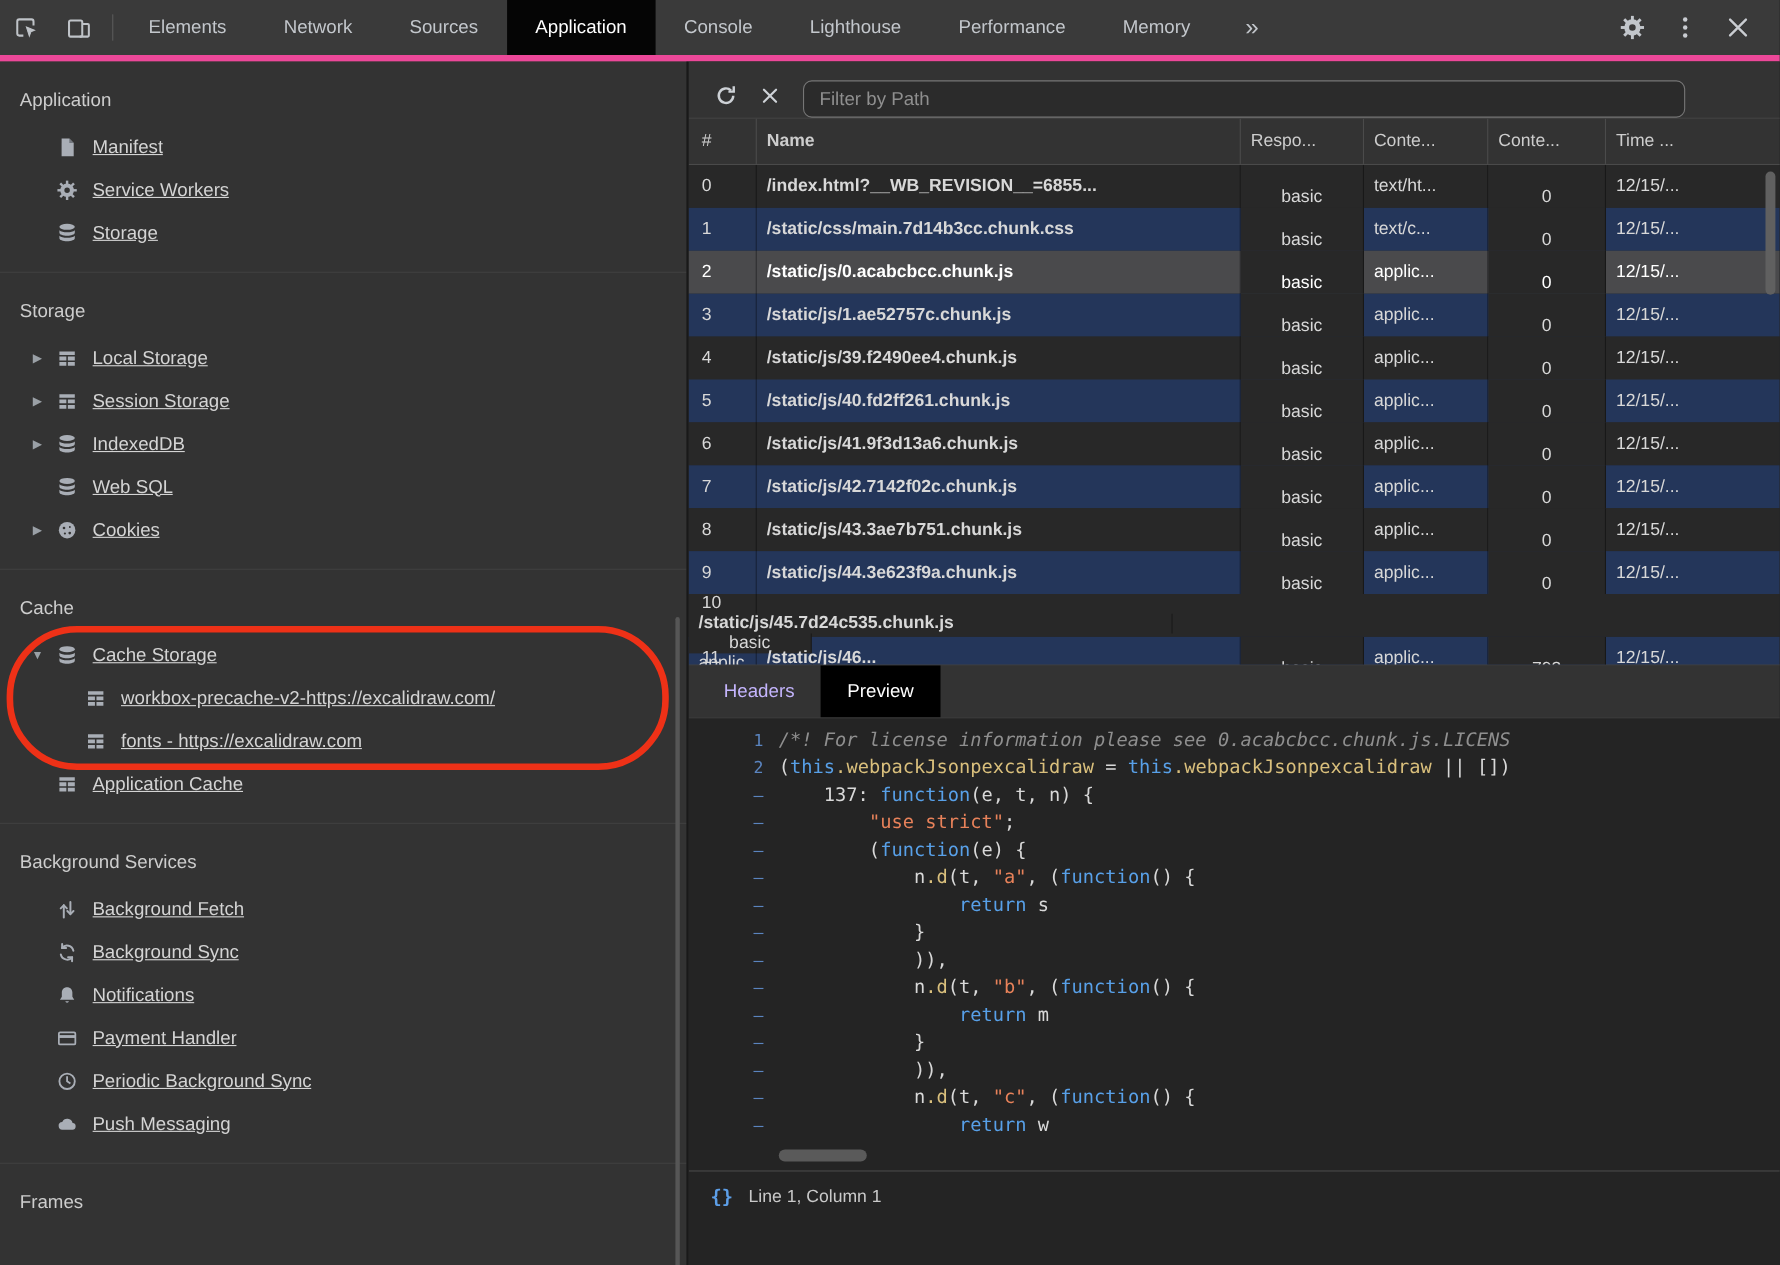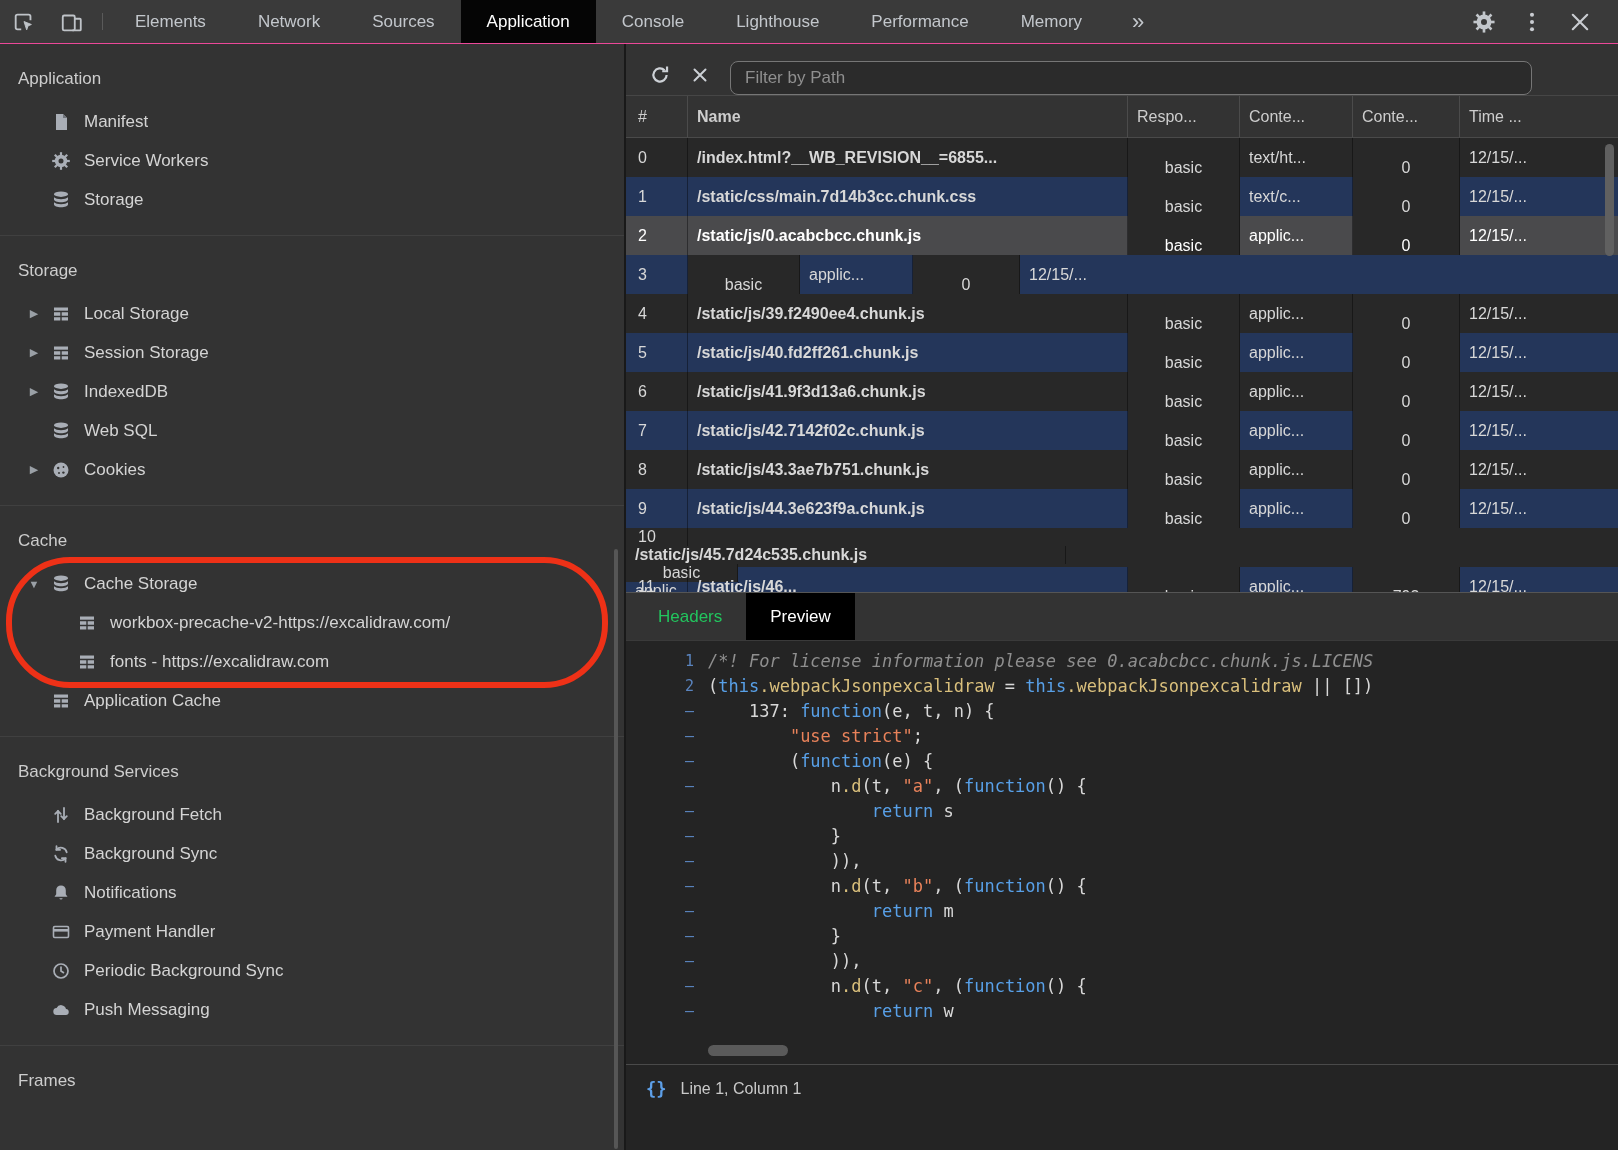--- a/index.html
+++ b/index.html
@@ -2,21 +2,21 @@
 <html><head>
 <meta charset="utf-8">
 <style>
   * { margin:0; padding:0; box-sizing:border-box; }
   html,body { background:#242424; }
   body { width:1618px; height:1150px; overflow:hidden; font-family:"Liberation Sans", sans-serif; }
 
   .devtools { position:relative; width:1618px; height:1150px; display:flex; flex-direction:column; background:#242424; }
 
   
-  .tabbar { flex:none; height:44px; background:#3a3a3a; display:flex; align-items:stretch; border-bottom:1px solid #ec4899; }
+  .tabbar { flex:none; height:56px; background:#3a3a3a; display:flex; align-items:stretch; border-bottom:6px solid #ec4899; }
   .icon-btn { width:48px; display:flex; align-items:center; justify-content:center; cursor:default; }
   .icon-btn svg { width:24px; height:24px; }
   .vsep { width:1px; background:#5a5a5a; margin:13px 6px; }
   .tabs { display:flex; align-items:stretch; }
   .tab { padding:0 26px; display:flex; align-items:center; font-size:17px; color:#c3c7cc; white-space:nowrap; cursor:default; }
   .tab.selected { background:#050505; color:#ffffff; }
   .chevron { display:flex; align-items:center; padding:0 14px; font-size:22px; color:#c3c7cc; margin-left:10px; }
   .bar-spacer { flex:1; }
   .closex { margin-right:14px; }
 
@@ -25,21 +25,21 @@
 
   
   .sidebar { width:626px; flex:none; background:#333333; border-right:2px solid #191919; position:relative; overflow:hidden; }
   .side-section { border-top:1px solid #404040; padding:12px 0 16px; }
   .side-section:first-child { border-top:none; }
   .side-title { height:46px; line-height:46px; padding:0 18px; font-size:17px; color:#cdcdcd; white-space:nowrap; }
   .tree-row { height:39px; display:flex; align-items:center; font-size:17px; color:#d4d4d4; white-space:nowrap; cursor:default; }
   .tri { width:32px; flex:none; text-align:center; font-size:11px; color:#9aa0a6; }
   .tree-ic { width:22px; height:20px; flex:none; margin-right:12px; display:flex; align-items:center; justify-content:center; }
   .tree-ic svg { width:20px; height:20px; }
-  .tree-label { overflow:hidden; text-overflow:ellipsis; }
+  .tree-label { overflow:hidden; text-overflow:ellipsis;text-decoration:underline; }
   .annotation-oval { position:absolute; left:6px; top:513px; width:602px; height:131px; border:6px solid #ee3117; border-radius:64px; pointer-events:none; }
   .side-scroll { position:absolute; right:6px; top:505px; width:4px; height:600px; background:#565656; border-radius:2px; }
 
   
   .right { flex:1; min-width:0; display:flex; flex-direction:column; background:#282828; }
 
   
   .cache-pane { flex:none; height:548px; display:flex; flex-direction:column; }
   .pane-toolbar { flex:none; height:52px; background:#333333; border-bottom:1px solid #464646; display:flex; align-items:flex-end; padding:0 14px; }
   .tbtn { width:40px; height:40px; flex:none; display:flex; align-items:center; justify-content:center; }
@@ -57,21 +57,21 @@
   .c1 { width:440px; flex:none;font-weight:bold; }
   .c2 { width:112px; flex:none; }
   .c3 { width:113px; flex:none; }
   .c4 { width:107px; flex:none; }
   .c5 { flex:1; border-right:none; }
   .v-thumb { position:absolute; right:4px; top:6px; width:9px; height:112px; background:#606060; border-radius:5px; }
 
   
   .preview-pane { flex:1; min-height:0; display:flex; flex-direction:column; border-top:1px solid #555555; background:#242424; }
   .ptabs { flex:none; height:48px; background:#333333; border-bottom:1px solid #3a3a3a; display:flex; align-items:stretch; padding-left:8px; }
-  .ptab { padding:0 24px; display:flex; align-items:center; font-size:17px; color:#22c55e; cursor:default; }
+  .ptab { padding:0 24px; display:flex; align-items:center; font-size:17px; color:#c4b5fd; cursor:default; }
   .ptab.selected { background:#000000; color:#ffffff; }
   .code-area { flex:1; min-height:0; position:relative; overflow:hidden; padding-top:8px; font-family:"DejaVu Sans Mono", monospace; font-size:17px; line-height:25px; }
   .code-line { display:flex; white-space:pre; }
   .gutter { width:82px; flex:none; text-align:right; padding-right:14px; font-size:15px; }
   .tk-com { font-style:italic; }
   .h-thumb { position:absolute; left:82px; bottom:8px; width:80px; height:11px; background:#5a5a5a; border-radius:6px; }
   .statusbar { flex:none; height:86px; border-top:1px solid #4a4a4a; background:#242424; display:flex; align-items:flex-start; padding:13px 0 0 20px; }
   .braces { font-family:"DejaVu Sans Mono", monospace; font-size:17px; font-weight:bold; margin-right:14px; line-height:22px; }
   .status-text { color:#c9c9c9; font-size:16px; line-height:22px; }
 </style>
@@ -403,20 +403,21 @@
             <div class="dg-row" style="background: rgb(74, 74, 76); color: rgb(255, 255, 255);">
               <div class="td c0">2</div>
               <div class="td c1">/static/js/0.acabcbcc.chunk.js</div>
               <div class="td c2 right">basic</div>
               <div class="td c3">applic...</div>
               <div class="td c4 right">0</div>
               <div class="td c5">12/15/...</div>
             </div>
             <div class="dg-row" style="background: rgb(36, 54, 90);">
               <div class="td c0">3</div>
+              <div class="td c1">/static/js/1.ae52757c.chunk.js</div>
               <div class="td c2 right">basic</div>
               <div class="td c3">applic...</div>
               <div class="td c4 right">0</div>
               <div class="td c5">12/15/...</div>
             </div>
             <div class="dg-row" style="background: rgb(40, 40, 40);">
               <div class="td c0">4</div>
               <div class="td c1">/static/js/39.f2490ee4.chunk.js</div>
               <div class="td c2 right">basic</div>
               <div class="td c3">applic...</div>

